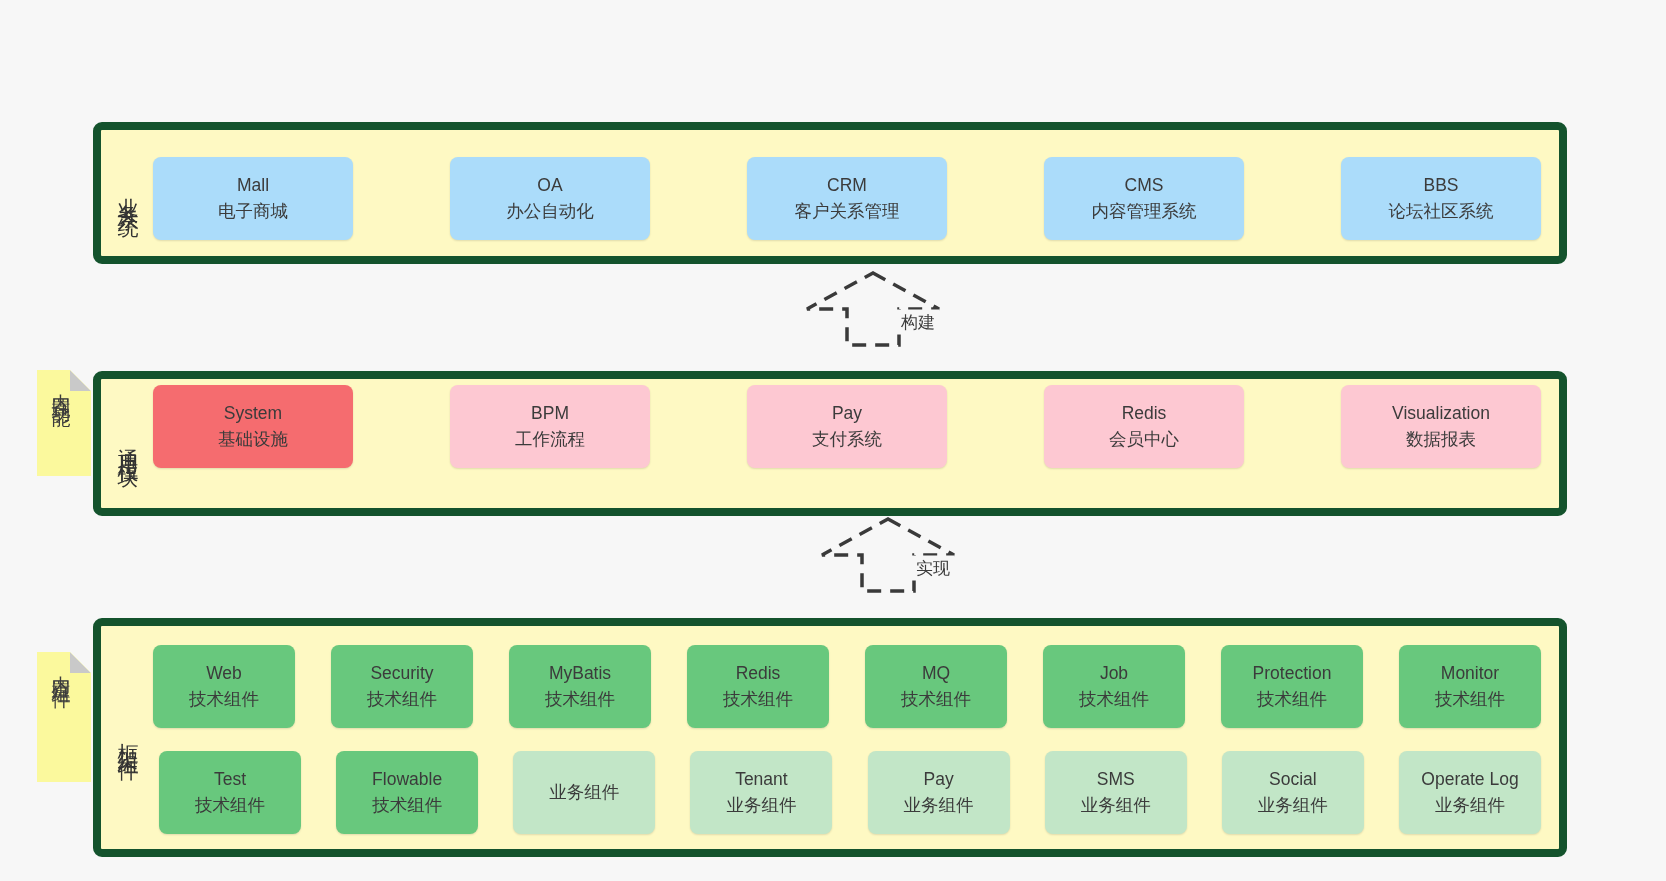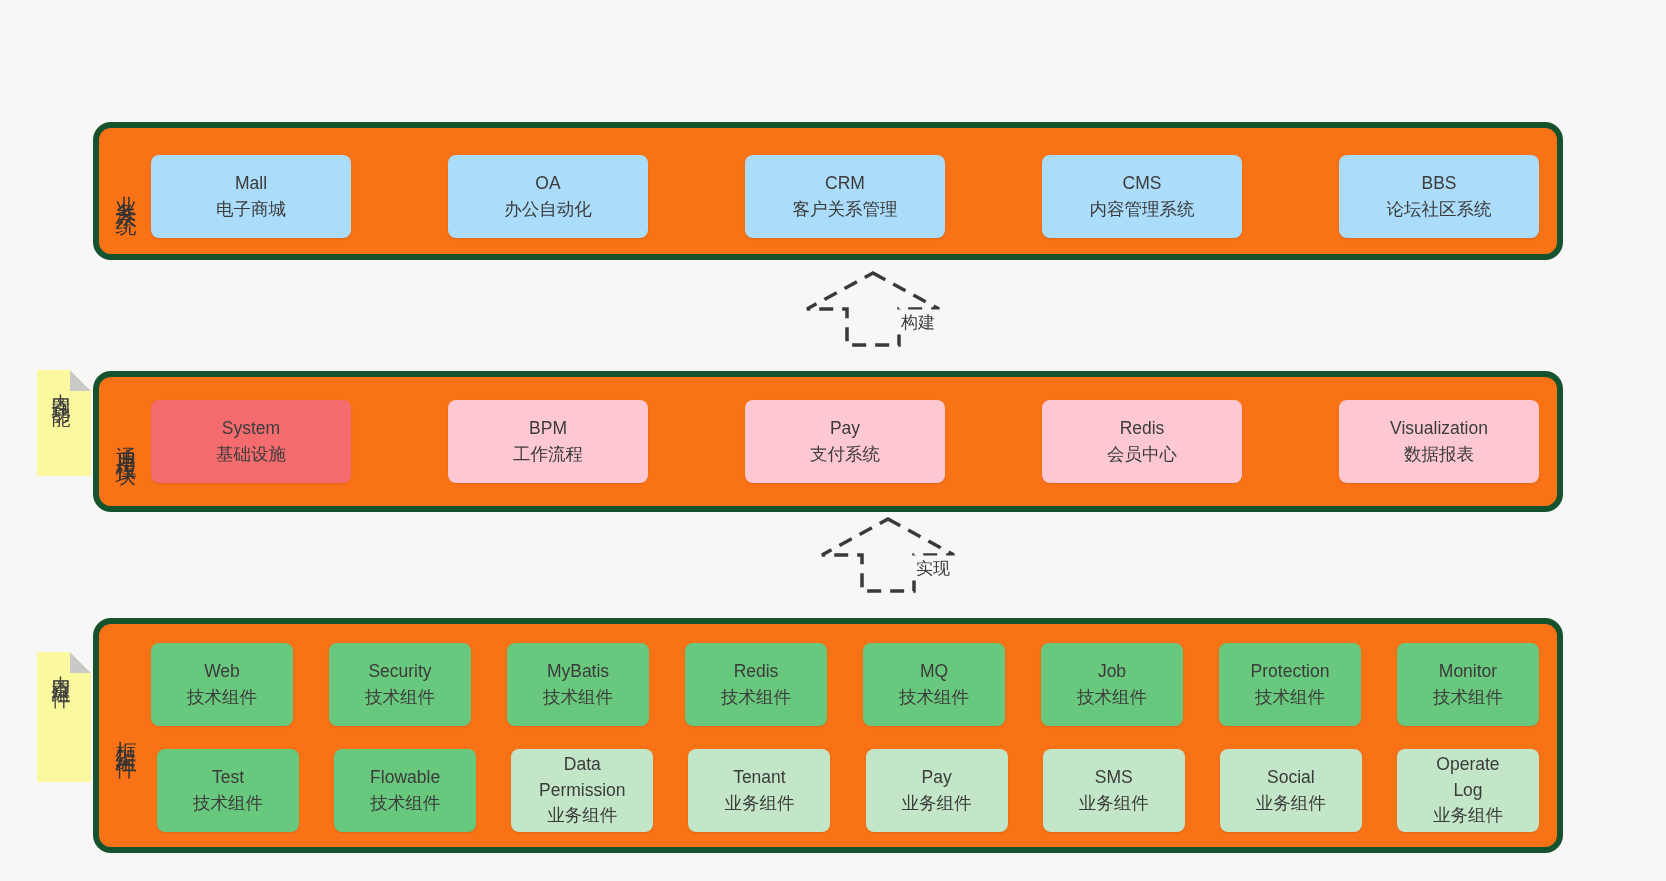--- a/index.html
+++ b/index.html
@@ -11,23 +11,23 @@
   #stage{
     position:relative;
     width:1666px;height:881px;
     background:#f7f7f7;
     overflow:hidden;
   }
   
   .layer{
     position:absolute;
     left:93px;width:1458px;
-    background:#f97316;
-    border:6px solid #14532d;
-    border-radius:18px;
+    background:#fef9c3;
+    border:8px solid #14532d;
+    border-radius:9px;
     z-index:2;
   }
   #layer-business{top:122px;height:126px;}
   #layer-modules{top:371px;height:129px;}
   #layer-components{top:618px;height:223px;}
 
   .side-label{
     position:absolute;
     left:13px;top:50%;
     transform:translateY(-50%);
@@ -39,38 +39,38 @@
     white-space:nowrap;
   }
   
   .cards{
     position:absolute;
     left:52px;right:18px;
     display:flex;
     justify-content:space-between;
   }
   #layer-business .cards{top:27px;}
-  #layer-modules .cards{top:23px;}
+  #layer-modules .cards{top:6px;}
   #layer-components .cards.r1{top:19px;}
   #layer-components .cards.r2{top:125px;margin-left:6px;}
 
   .card{
     width:200px;height:83px;
     border-radius:8px;
     display:flex;flex-direction:column;
     justify-content:center;align-items:center;
     text-align:center;
     font-size:17.5px;
     line-height:1.45;
     color:#3b3b3b;
     padding:0 6px;
     box-sizing:border-box;
     box-shadow:0 1px 2px rgba(0,0,0,0.12);
   }
-  .card.small{width:142px;padding:0 27px;}
+  .card.small{width:142px;padding:0 10px;}
   .blue  {background:#abdcfa;}
   .red   {background:#f56c6f;}
   .pink  {background:#fdc8d2;}
   .gdark {background:#68c87d;}
   .glight{background:#c2e6c7;}
 
   
   .sticky{
     position:absolute;
     left:37px;width:54px;
@@ -241,21 +241,20 @@
     <div class="cards r2">
       <div class="card small gdark">
         <div>Test</div>
         <div>技术组件</div>
       </div>
       <div class="card small gdark">
         <div>Flowable</div>
         <div>技术组件</div>
       </div>
       <div class="card small glight">
-        <div>Data Permission</div>
         <div>业务组件</div>
       </div>
       <div class="card small glight">
         <div>Tenant</div>
         <div>业务组件</div>
       </div>
       <div class="card small glight">
         <div>Pay</div>
         <div>业务组件</div>
       </div>

